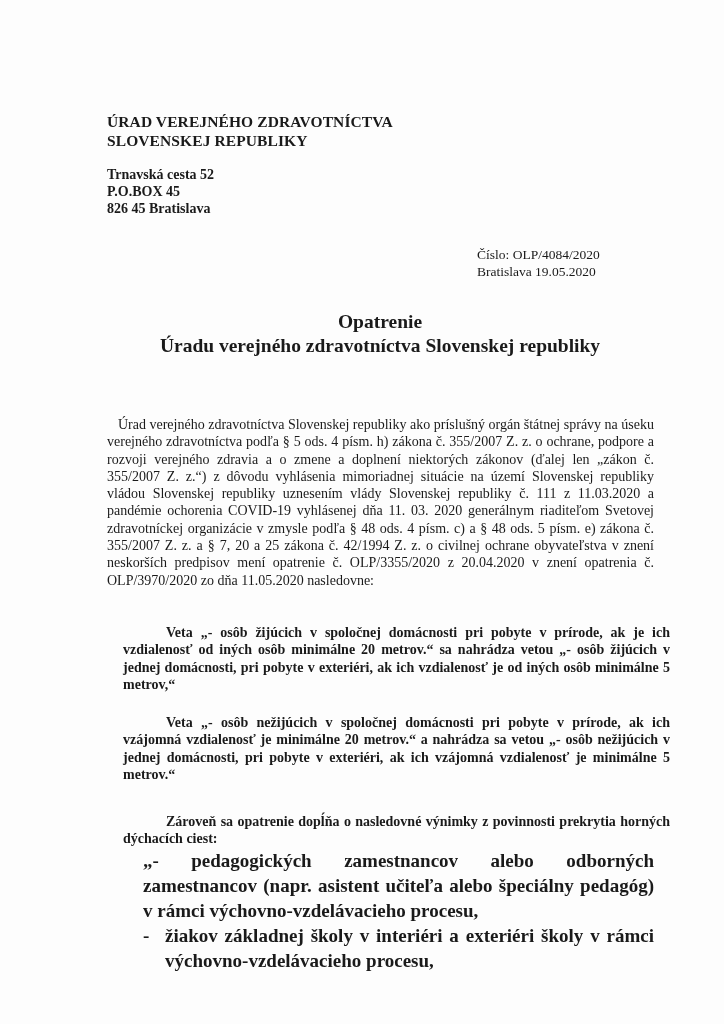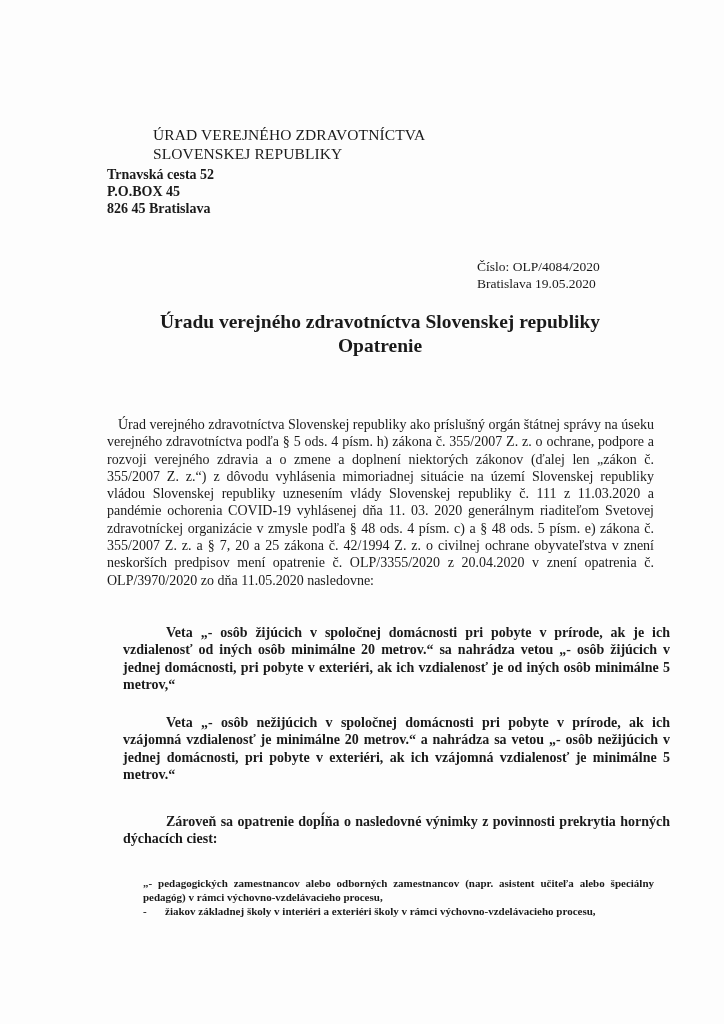--- a/index.html
+++ b/index.html
@@ -2,31 +2,31 @@
 <html><head>
 <meta charset="utf-8">
 <style>
   html, body { margin: 0; padding: 0; background: #ffffff; }
   body {
     width: 724px; height: 1024px; position: relative; overflow: hidden;
     font-family: "Liberation Serif", "DejaVu Serif", serif;
     color: #1a1a1a;
   }
   .page { position: absolute; left: 0; top: 0; width: 724px; height: 1024px; background: #fdfdfd; }
-  .org { position: absolute; left: 107px; top: 125px; font-weight: normal; font-size: 15.5px; line-height: 19px; letter-spacing: 0.1px; margin-left: 46px; }
+  .org { position: absolute; left: 107px; top: 112px; font-weight: bold; font-size: 15.5px; line-height: 19px; letter-spacing: 0.1px; }
   .addr { position: absolute; left: 107px; top: 166px; font-weight: bold; font-size: 14px; line-height: 17px; }
-  .ref { position: absolute; left: 477px; top: 246px; font-size: 13.5px; line-height: 17px; margin-top: 12px; }
+  .ref { position: absolute; left: 477px; top: 246px; font-size: 13.5px; line-height: 17px; }
   .title { position: absolute; left: 100px; width: 560px; top: 310px; text-align: center; font-weight: bold; font-size: 19.5px; line-height: 24px; }
   .body-text { position: absolute; left: 107px; width: 547px; font-size: 14px; line-height: 17.3px; text-align: justify; }
   .p-intro { top: 416px; text-indent: 11px; }
   .bold { font-weight: bold; margin-left: 16px; }
   .p-veta1 { top: 624px; text-indent: 43px; }
   .p-veta2 { top: 714px; text-indent: 43px; }
   .p-zaroven { top: 813px; text-indent: 43px; }
-  .list { position: absolute; left: 143px; width: 511px; top: 876px; font-size: 11px; line-height: 14px; font-weight: bold; }
+  .list { position: absolute; left: 143px; width: 511px; top: 848px; font-size: 19px; line-height: 25px; font-weight: bold; }
   .li { display: flex; text-align: justify; }
   .li .marker { width: 22px; flex: 0 0 22px; }
   .li .txt { flex: 1; }
   .li.first .txt { text-indent: 0; }
   p { margin: 0; }
 </style>
 </head>
 <body>
 
 <div class="page">
@@ -41,22 +41,22 @@
     <div>P.O.BOX 45</div>
     <div>826 45 Bratislava</div>
   </div>
 
   <div class="ref">
     <div>Číslo: OLP/4084/2020</div>
     <div>Bratislava 19.05.2020</div>
   </div>
 
   <div class="title">
+    <div>Opatrenie</div>
     <div>Úradu verejného zdravotníctva Slovenskej republiky</div>
-    <div>Opatrenie</div>
   </div>
 
   <p class="body-text p-intro">Úrad verejného zdravotníctva Slovenskej republiky ako príslušný orgán štátnej správy na úseku verejného zdravotníctva podľa § 5 ods. 4 písm. h) zákona č. 355/2007 Z. z. o ochrane, podpore a rozvoji verejného zdravia a o zmene a doplnení niektorých zákonov (ďalej len „zákon č. 355/2007 Z. z.“) z dôvodu vyhlásenia mimoriadnej situácie na území Slovenskej republiky vládou Slovenskej republiky uznesením vlády Slovenskej republiky č. 111 z 11.03.2020 a pandémie ochorenia COVID-19 vyhlásenej dňa 11. 03. 2020 generálnym riaditeľom Svetovej zdravotníckej organizácie v zmysle podľa § 48 ods. 4 písm. c) a § 48 ods. 5 písm. e) zákona č. 355/2007 Z. z. a § 7, 20 a 25 zákona č. 42/1994 Z. z. o civilnej ochrane obyvateľstva v znení neskorších predpisov mení opatrenie č. OLP/3355/2020 z 20.04.2020 v znení opatrenia č. OLP/3970/2020 zo dňa 11.05.2020 nasledovne:</p>
 
   <p class="body-text p-veta1 bold">Veta „- osôb žijúcich v spoločnej domácnosti pri pobyte v prírode, ak je ich vzdialenosť od iných osôb minimálne 20 metrov.“ sa nahrádza vetou „- osôb žijúcich v jednej domácnosti, pri pobyte v exteriéri, ak ich vzdialenosť je od iných osôb minimálne 5 metrov,“</p>
 
   <p class="body-text p-veta2 bold">Veta „- osôb nežijúcich v spoločnej domácnosti pri pobyte v prírode, ak ich vzájomná vzdialenosť je minimálne 20 metrov.“ a nahrádza sa vetou „- osôb nežijúcich v jednej domácnosti, pri pobyte v exteriéri, ak ich vzájomná vzdialenosť je minimálne 5 metrov.“</p>
 
   <p class="body-text p-zaroven bold">Zároveň sa opatrenie dopĺňa o nasledovné výnimky z povinnosti prekrytia horných dýchacích ciest:</p>
 

